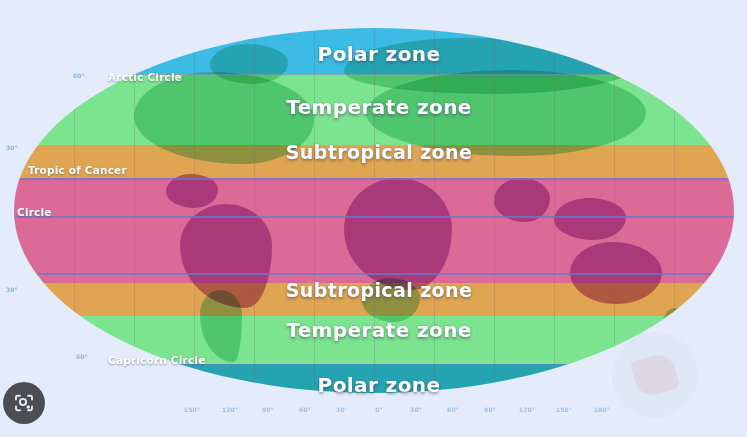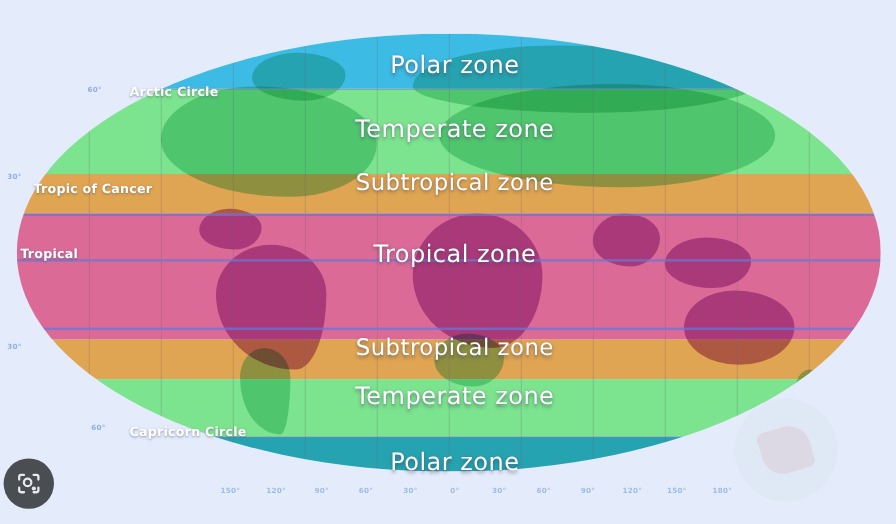--- a/index.html
+++ b/index.html
@@ -56,21 +56,21 @@
          background:rgba(120,90,120,.22);}
 
   
   .boundary{position:absolute;left:0;width:100%;height:2px;background:rgba(108,118,214,.75);}
   .boundary.soft{background:rgba(120,125,200,.55);height:1px;}
 
   
   .zone-label{
     position:absolute;
     color:#ffffff;
-    font-weight:normal;
+    font-weight:bold;
     font-family:"DejaVu Sans",sans-serif;
     letter-spacing:.4px;
     text-shadow:0 2px 3px rgba(60,60,90,.45),0 0 2px rgba(80,80,110,.35);
     white-space:nowrap;
     transform:translateX(-50%);
   }
   .zone-label.big{font-size:20px;}
 
   
   .line-label{
@@ -148,28 +148,27 @@
       <div class="boundary soft" style="top:46px;"></div>
       <div class="boundary" style="top:150px;"></div>
       <div class="boundary" style="top:188px;"></div>
       <div class="boundary" style="top:245px;"></div>
       <div class="boundary soft" style="top:336px;"></div>
     </div>
 
     <div class="zone-label big" style="left:365px;top:14px;font-size:20px;">Polar zone</div>
     <div class="zone-label big" style="left:365px;top:67px;font-size:20px;">Temperate zone</div>
     <div class="zone-label big" style="left:365px;top:113px;font-size:19px;">Subtropical zone</div>
-    <div class="zone-label big" style="left:365px;top:171px;font-size:20px;">Tropical zone</div>
     <div class="zone-label big" style="left:365px;top:251px;font-size:19px;">Subtropical zone</div>
     <div class="zone-label big" style="left:365px;top:290px;font-size:20px;">Temperate zone</div>
     <div class="zone-label big" style="left:365px;top:345px;font-size:20px;">Polar zone</div>
 
     <div class="line-label" style="left:94px;top:43px;">Arctic Circle</div>
-    <div class="line-label" style="left:14px;top:124px;">Tropic of Cancer</div>
-    <div class="line-label" style="left:3px;top:178px;">Tropical</div>
+    <div class="line-label" style="left:14px;top:136px;">Tropic of Cancer</div>
+    <div class="line-label" style="left:3px;top:178px;">Circle</div>
     <div class="line-label" style="left:94px;top:326px;">Capricorn Circle</div>
 
     <div class="lat-tick" style="left:59px;top:44px;">60°</div>
     <div class="lat-tick" style="left:-8px;top:116px;">30°</div>
     <div class="lat-tick" style="left:-8px;top:258px;">30°</div>
     <div class="lat-tick" style="left:62px;top:325px;">60°</div>
 
     <div class="lon-tick" style="left:178px;top:378px;">150°</div>
     <div class="lon-tick" style="left:216px;top:378px;">120°</div>
     <div class="lon-tick" style="left:254px;top:378px;">90°</div>

